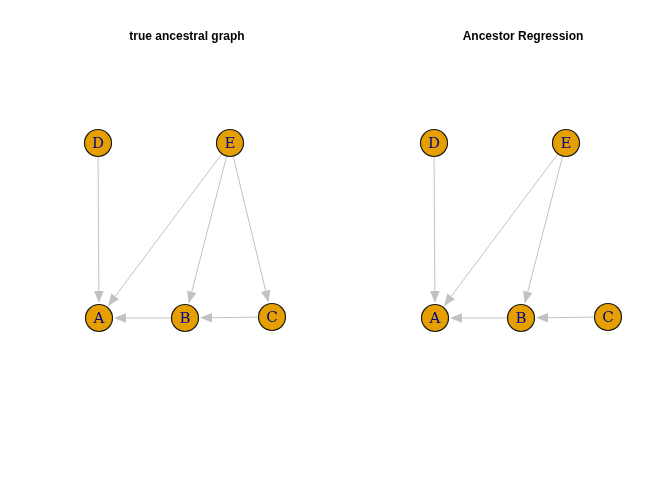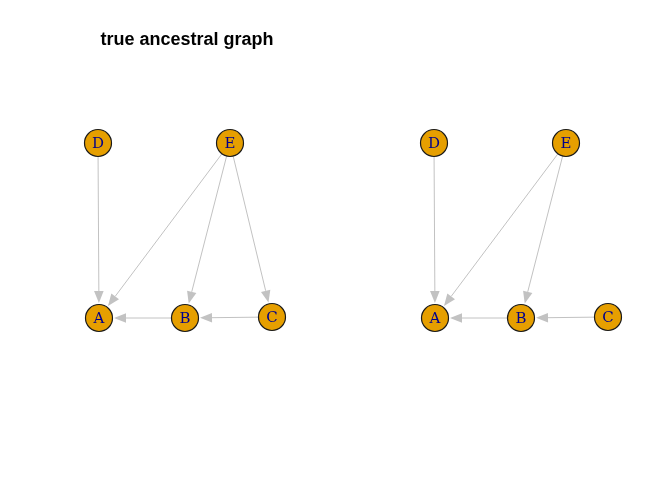--- a/index.html
+++ b/index.html
@@ -26,21 +26,21 @@
     height: 480px;
   }
   .panel-left  { left: 0; }
   .panel-right { left: 336px; }
   .panel-title {
     position: absolute;
     left: 187px;
     top: 29px;
     transform: translateX(-50%);
     margin: 0;
-    font-size: 18px;
+    font-size: 12px;
     font-weight: bold;
     color: #000000;
     white-space: nowrap;
     font-family: "Liberation Sans", sans-serif;
   }
   svg.graph {
     position: absolute;
     left: 0;
     top: 0;
   }
@@ -79,20 +79,21 @@
         <circle cx="99" cy="318" r="13.5" fill="#E69F00" stroke="#1a1a1a" stroke-width="1.2"></circle>
         <text x="99" y="318" dy="0.35em" class="node-label">A</text>
         <circle cx="185" cy="318" r="13.5" fill="#E69F00" stroke="#1a1a1a" stroke-width="1.2"></circle>
         <text x="185" y="318" dy="0.35em" class="node-label">B</text>
         <circle cx="272" cy="317" r="13.5" fill="#E69F00" stroke="#1a1a1a" stroke-width="1.2"></circle>
         <text x="272" y="317" dy="0.35em" class="node-label">C</text>
       </svg>
   </section>
 
   <section class="panel panel-right">
+    <h2 class="panel-title">Ancestor Regression</h2>
     <svg class="graph" width="336" height="480" viewBox="0 0 336 480">
         <line x1="98.07714159769849" y1="156.49977959723435" x2="98.84571680460303" y2="291.00044080553135" stroke="#C2C2C2" stroke-width="1"></line>
         <polygon points="98.91428711366835,303.00024489196187 94.04579517003081,291.0278689291575 103.64563843917524,290.97301268190523" fill="#C2C2C2"></polygon>
         <line x1="221.90988444727859" y1="153.80740627271942" x2="115.18023110544281" y2="296.38518745456116" stroke="#C2C2C2" stroke-width="1"></line>
         <polygon points="107.98901728080156,305.99177080808954 111.33759776403146,293.50870192470467 119.02286444685417,299.26167298441766" fill="#C2C2C2"></polygon>
         <line x1="226.63794596255664" y1="156.07465459005746" x2="191.7241080748867" y2="291.8506908198851" stroke="#C2C2C2" stroke-width="1"></line>
         <polygon points="188.73561559715927,303.4726060110473 187.0753419984218,290.65529382879413 196.37287415135157,293.046087810976" fill="#C2C2C2"></polygon>
         <line x1="171.5" y1="318" x2="126" y2="318" stroke="#C2C2C2" stroke-width="1"></line>
         <polygon points="114,318 126,313.2 126,322.8" fill="#C2C2C2"></polygon>
         <line x1="258.5008917071247" y1="317.1551621642859" x2="211.99821658575055" y2="317.6896756714282" stroke="#C2C2C2" stroke-width="1"></line>

